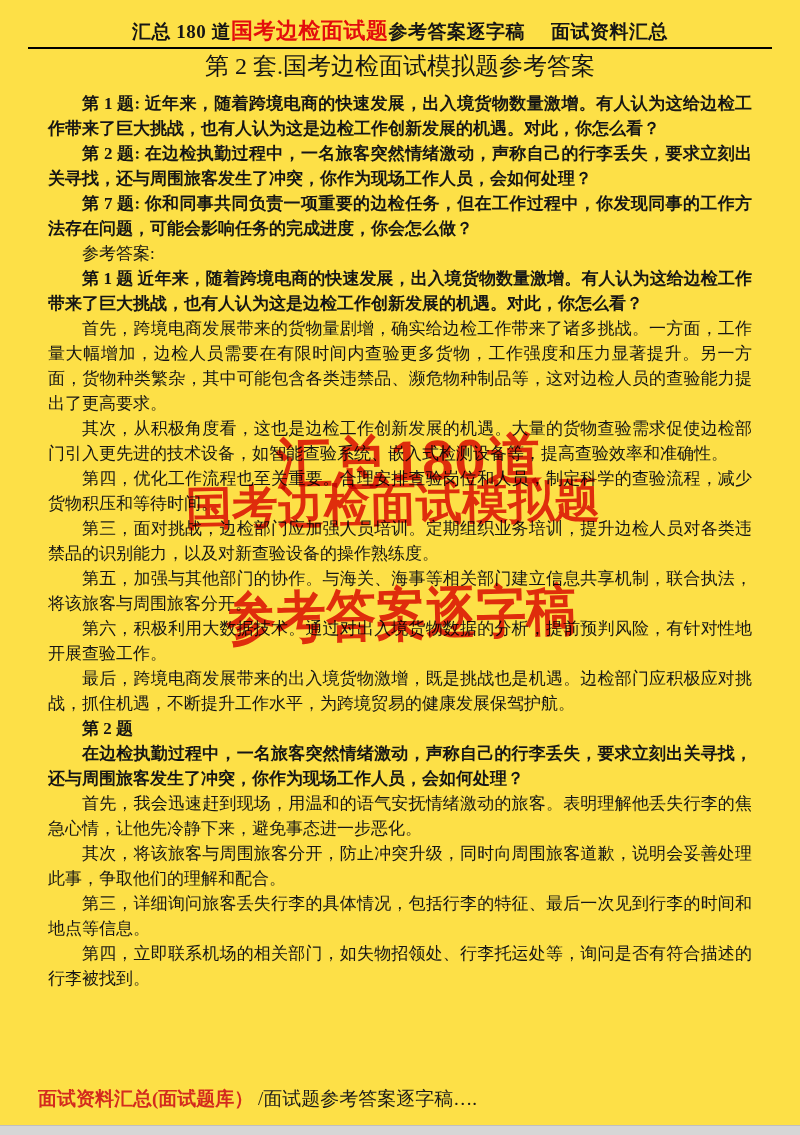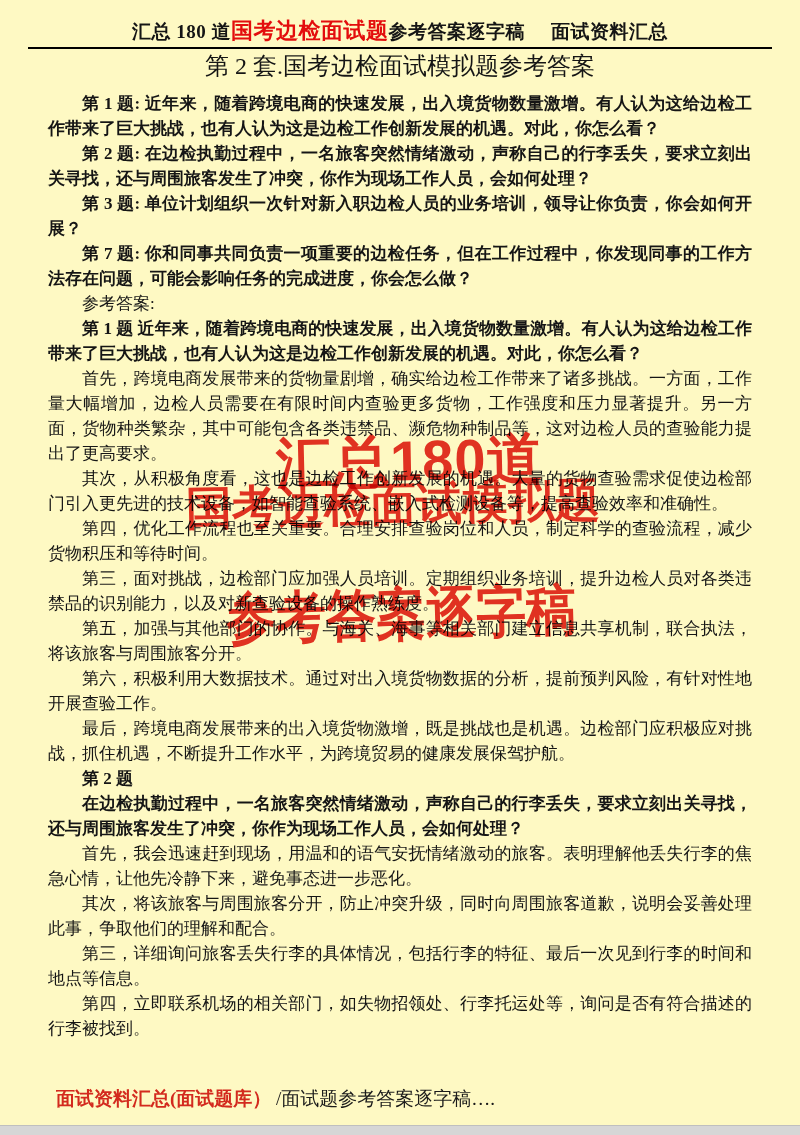--- a/index.html
+++ b/index.html
@@ -2,21 +2,21 @@
 <html><head>
 <meta charset="utf-8">
 <style>
   html,body{margin:0;padding:0;}
   body{
     width:800px;height:1135px;
     background:#ffffff;
     font-family:"Liberation Serif","DejaVu Serif",serif;
     color:#151515;
   }
-  .page{position:relative;width:800px;height:1135px;overflow:hidden;background:#fef9c3;}
+  .page{position:relative;width:800px;height:1135px;overflow:hidden;background:#fde047;}
 
   
   .hdr{
     margin-top:18px;
     text-align:center;
     font-weight:bold;
     font-size:19px;
     line-height:26px;
     letter-spacing:.5px;
     white-space:nowrap;
@@ -60,21 +60,21 @@
     font-family:"Liberation Sans","DejaVu Sans",sans-serif;
     pointer-events:none;
   }
   .wm1{left:276px;top:424px;font-size:56px;letter-spacing:1px;}
   .wm2{left:186px;top:474px;font-size:46px;letter-spacing:0px;}
   .wm3{left:226px;top:586px;font-size:50px;letter-spacing:0px;transform:rotate(-1.5deg) scaleY(1.12);transform-origin:left center;}
 
   
   .footer{
     position:absolute;
-    left:56px;top:1086px;
+    left:38px;top:1086px;
     font-size:19px;
     line-height:26px;
     white-space:nowrap;
   }
   .footer .brand{color:#d32a1e;font-weight:bold;}
   .footer .rest{color:#1a1a1a;}
 
   .bottom-strip{
     position:absolute;
     left:0;bottom:0;
@@ -91,21 +91,20 @@
   <div class="hdr"><span>汇总 180 道</span><span class="hl">国考边检面试题</span><span>参考答案逐字稿</span><span class="rightpart">面试资料汇总</span>
   </div>
 
   <hr class="rule">
 
   <div class="doc-title">第 2 套.国考边检面试模拟题参考答案</div>
 
   <div class="content">
     <p class="q">第 1 题: 近年来，随着跨境电商的快速发展，出入境货物数量激增。有人认为这给边检工作带来了巨大挑战，也有人认为这是边检工作创新发展的机遇。对此，你怎么看？</p>
     <p class="q">第 2 题: 在边检执勤过程中，一名旅客突然情绪激动，声称自己的行李丢失，要求立刻出关寻找，还与周围旅客发生了冲突，你作为现场工作人员，会如何处理？</p>
-    <p class="q">第 3 题: 单位计划组织一次针对新入职边检人员的业务培训，领导让你负责，你会如何开展？</p>
     <p class="q">第 7 题: 你和同事共同负责一项重要的边检任务，但在工作过程中，你发现同事的工作方法存在问题，可能会影响任务的完成进度，你会怎么做？</p>
     <p>参考答案:</p>
     <p class="q">第 1 题 近年来，随着跨境电商的快速发展，出入境货物数量激增。有人认为这给边检工作带来了巨大挑战，也有人认为这是边检工作创新发展的机遇。对此，你怎么看？</p>
     <p>首先，跨境电商发展带来的货物量剧增，确实给边检工作带来了诸多挑战。一方面，工作量大幅增加，边检人员需要在有限时间内查验更多货物，工作强度和压力显著提升。另一方面，货物种类繁杂，其中可能包含各类违禁品、濒危物种制品等，这对边检人员的查验能力提出了更高要求。</p>
     <p>其次，从积极角度看，这也是边检工作创新发展的机遇。大量的货物查验需求促使边检部门引入更先进的技术设备，如智能查验系统、嵌入式检测设备等，提高查验效率和准确性。</p>
     <p>第四，优化工作流程也至关重要。合理安排查验岗位和人员，制定科学的查验流程，减少货物积压和等待时间。</p>
     <p>第三，面对挑战，边检部门应加强人员培训。定期组织业务培训，提升边检人员对各类违禁品的识别能力，以及对新查验设备的操作熟练度。</p>
     <p>第五，加强与其他部门的协作。与海关、海事等相关部门建立信息共享机制，联合执法，将该旅客与周围旅客分开。</p>
     <p>第六，积极利用大数据技术。通过对出入境货物数据的分析，提前预判风险，有针对性地开展查验工作。</p>
     <p>最后，跨境电商发展带来的出入境货物激增，既是挑战也是机遇。边检部门应积极应对挑战，抓住机遇，不断提升工作水平，为跨境贸易的健康发展保驾护航。</p>

